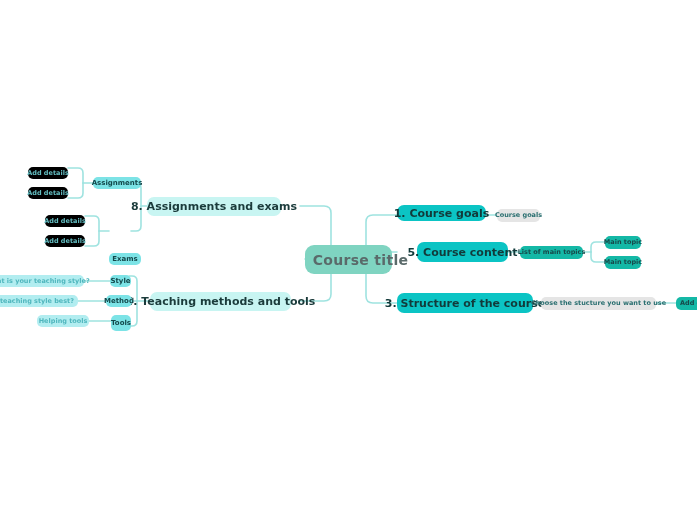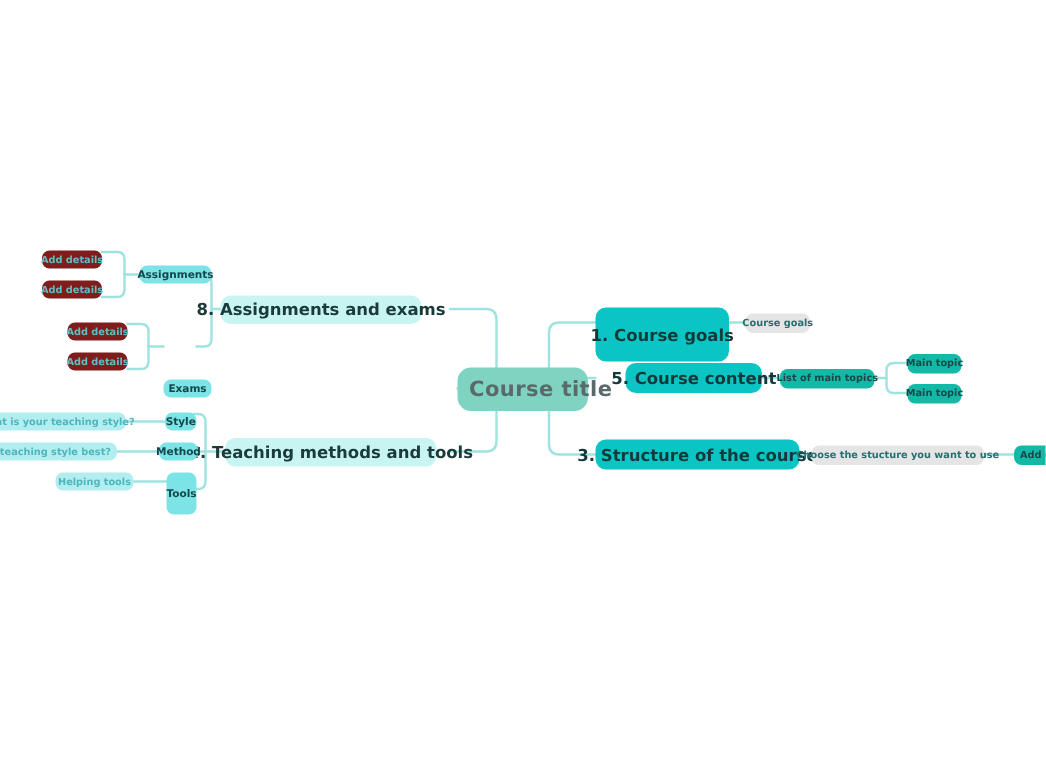--- a/index.html
+++ b/index.html
@@ -81,21 +81,21 @@
   
   .n-l2-aqua {
     background: #7ce3e6;
     color: #12474a;
     font-size: 7px;
     font-weight: bold;
     border-radius: 5px;
   }
   
   .n-l3-pale {
-    background: #7f1d1d;
+    background: #000000;
     color: #63bcc0;
     font-size: 6.5px;
     font-weight: bold;
     border-radius: 5px;
   }
   
   .n-l3-aqua {
     background: #b2edf0;
     color: #4fb6bd;
     font-size: 6.5px;
@@ -149,21 +149,21 @@
       <path d="M83 183 L83 193 Q83 198 78 198 L68 198"></path>
 
       <path d="M109 231 L99 231"></path>
       <path d="M99 231 L99 221 Q99 216 94 216 L85 216"></path>
       <path d="M99 231 L99 241 Q99 246 94 246 L85 246"></path>
     </g>
   </svg>
 
   <div class="node n-root" style="left:305px; top:245px; width:87px; height:29px;padding-left:24px;">Course title</div>
 
-  <div class="node n-l1-teal" style="left:397px; top:205px; width:89px; height:36px;">1. Course goals</div>
+  <div class="node n-l1-teal" style="left:397px; top:205px; width:89px; height:16px;">1. Course goals</div>
 
   <div class="node n-l1-teal" style="left:417px; top:242px; width:91px; height:20px;">5. Course content</div>
 
   <div class="node n-l1-teal" style="left:397px; top:293px; width:136px; height:20px;">3. Structure of the course</div>
 
   <div class="node n-l1-mint" style="left:147px; top:197px; width:134px; height:19px;">8. Assignments and exams</div>
 
   <div class="node n-l1-mint" style="left:150px; top:292px; width:141px; height:19px;">4. Teaching methods and tools</div>
 
   <div class="node n-l2-pale" style="left:497px; top:209px; width:43px; height:13px;">Course goals</div>
@@ -187,21 +187,21 @@
   <div class="node n-l3-pale" style="left:28px; top:187px; width:40px; height:12px;">Add details</div>
 
   <div class="node n-l3-pale" style="left:45px; top:215px; width:40px; height:12px;">Add details</div>
 
   <div class="node n-l3-pale" style="left:45px; top:235px; width:40px; height:12px;">Add details</div>
 
   <div class="node n-l2-aqua" style="left:110px; top:275px; width:21px; height:12px;">Style</div>
 
   <div class="node n-l2-aqua" style="left:106px; top:295px; width:26px; height:12px;text-align:center;">Method</div>
 
-  <div class="node n-l2-aqua" style="left:111px; top:315px; width:20px; height:28px;">Tools</div>
+  <div class="node n-l2-aqua" style="left:111px; top:315px; width:20px; height:16px;">Tools</div>
 
   <div class="node n-l3-aqua" style="left:-9px; top:275px; width:93px; height:12px;">What is your teaching style?</div>
 
   <div class="node n-l3-aqua" style="left:-15px; top:295px; width:93px; height:12px; justify-content:flex-end; padding-right:4px;">it your teaching style best?</div>
 
   <div class="node n-l3-aqua" style="left:37px; top:315px; width:52px; height:12px;text-align:right;">Helping tools</div>
 
 </div>
 
 </body></html>

